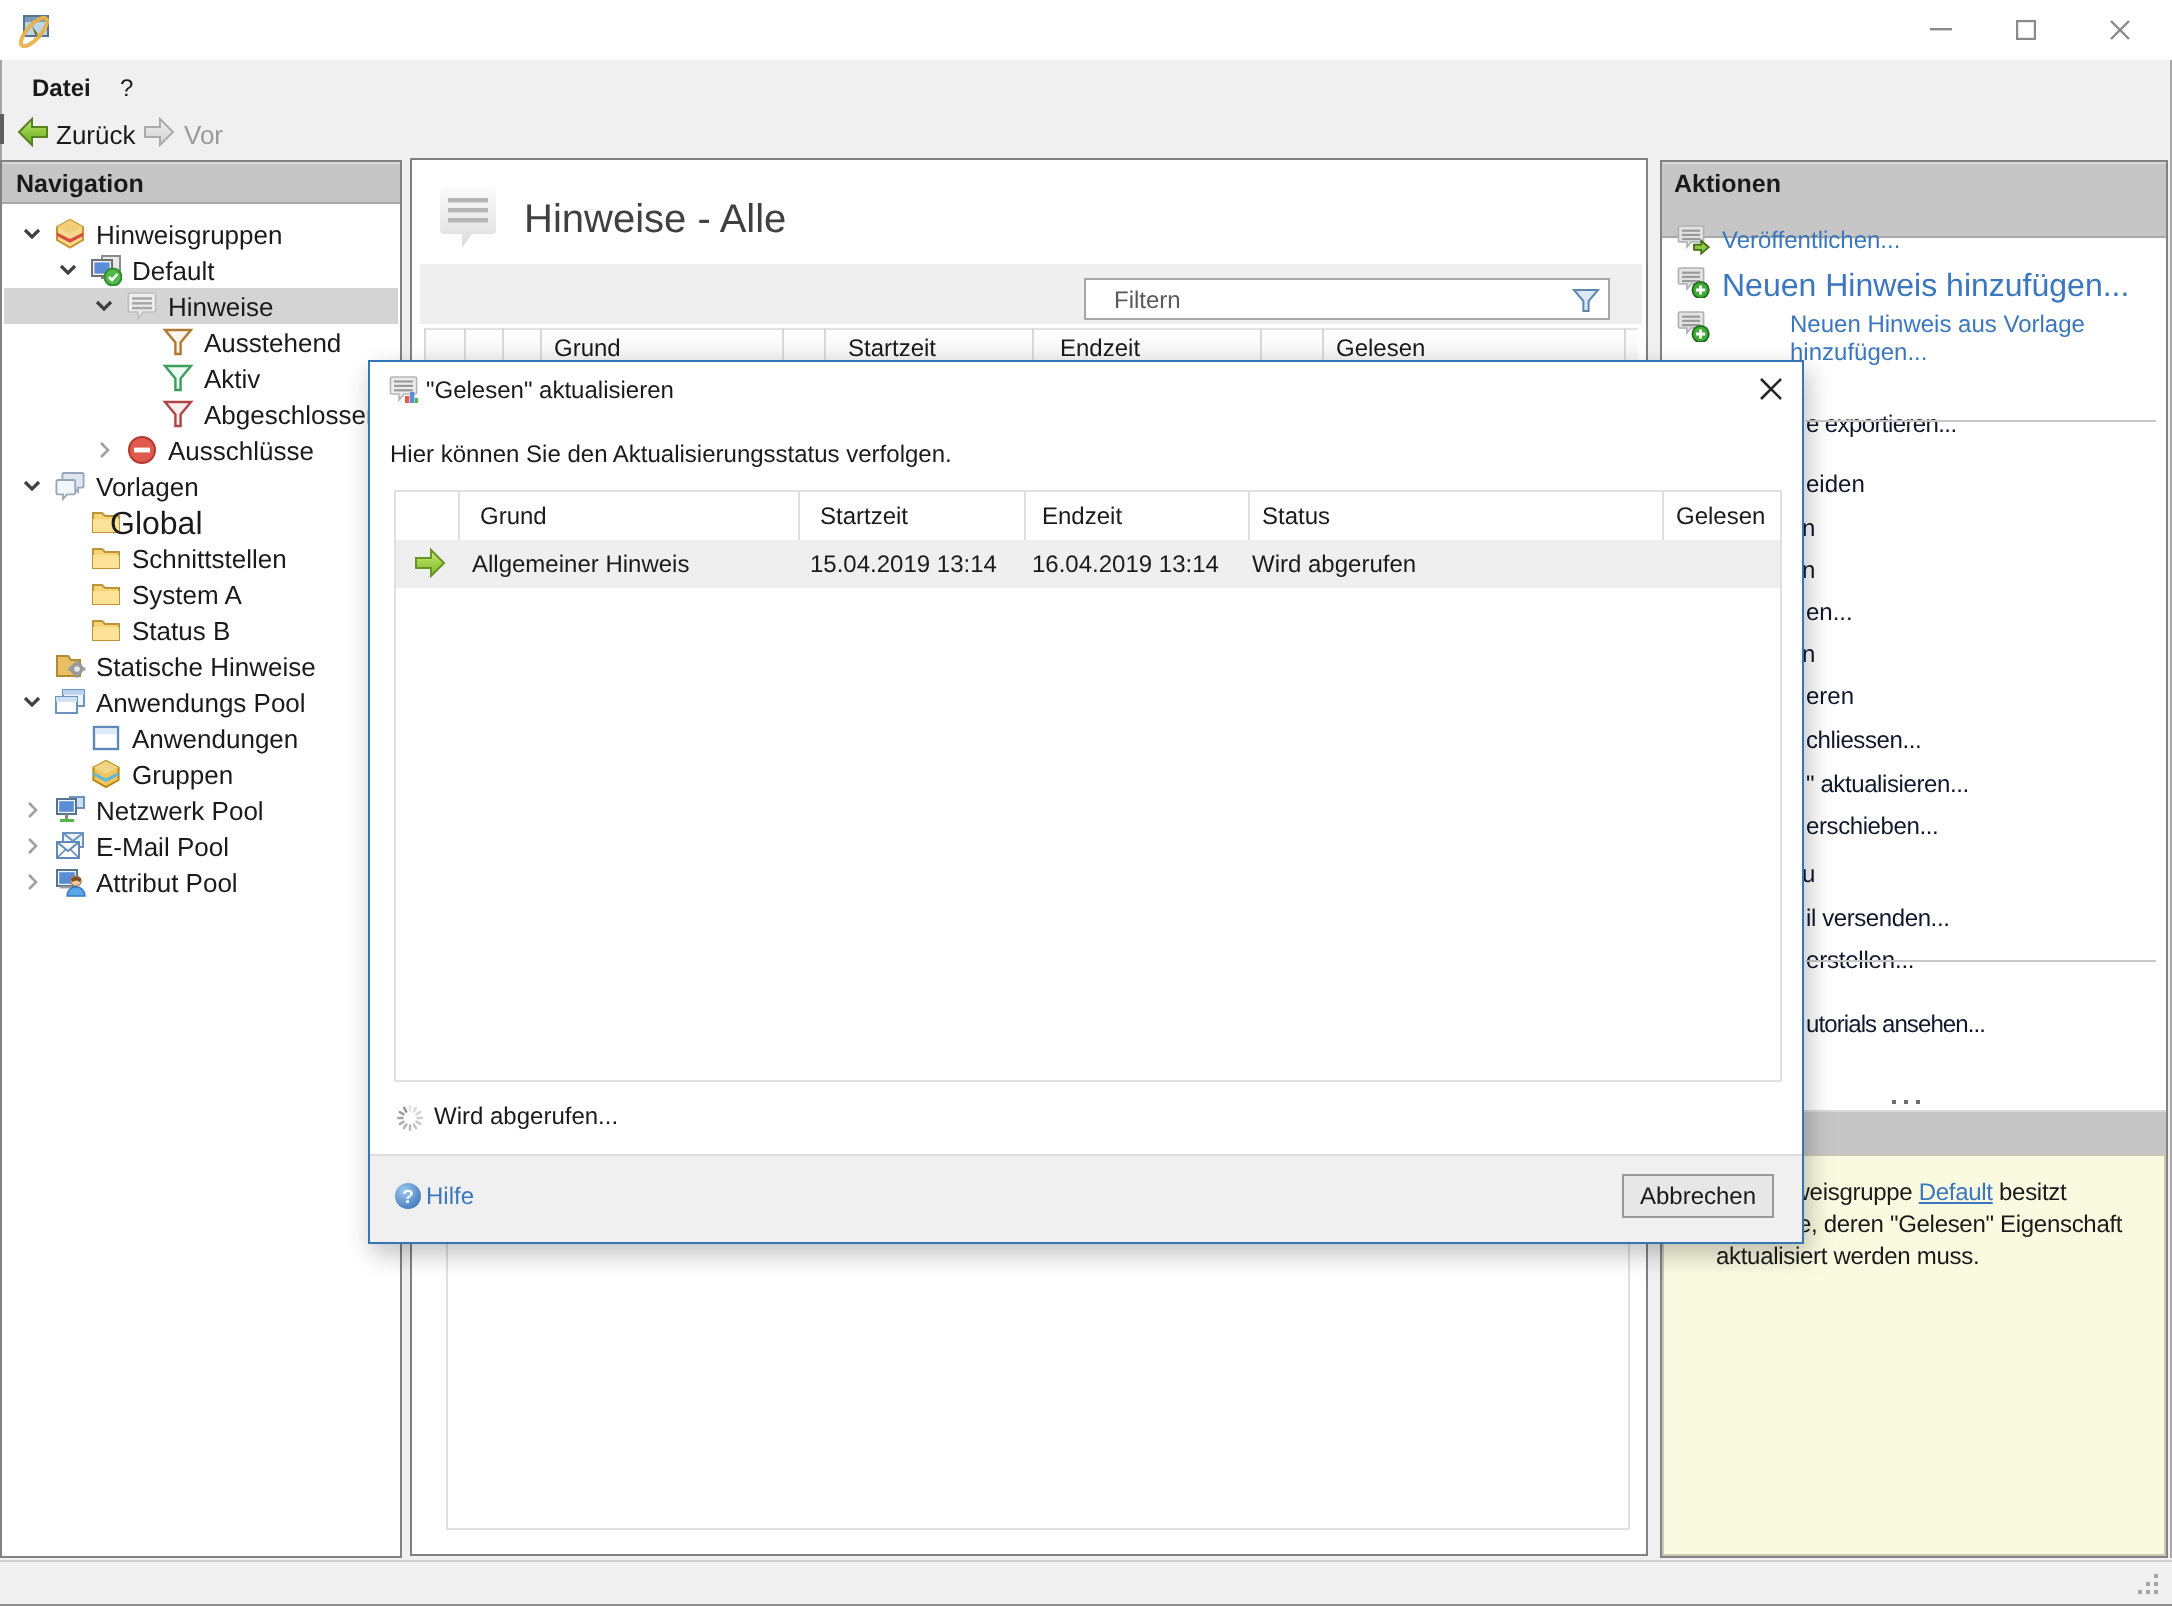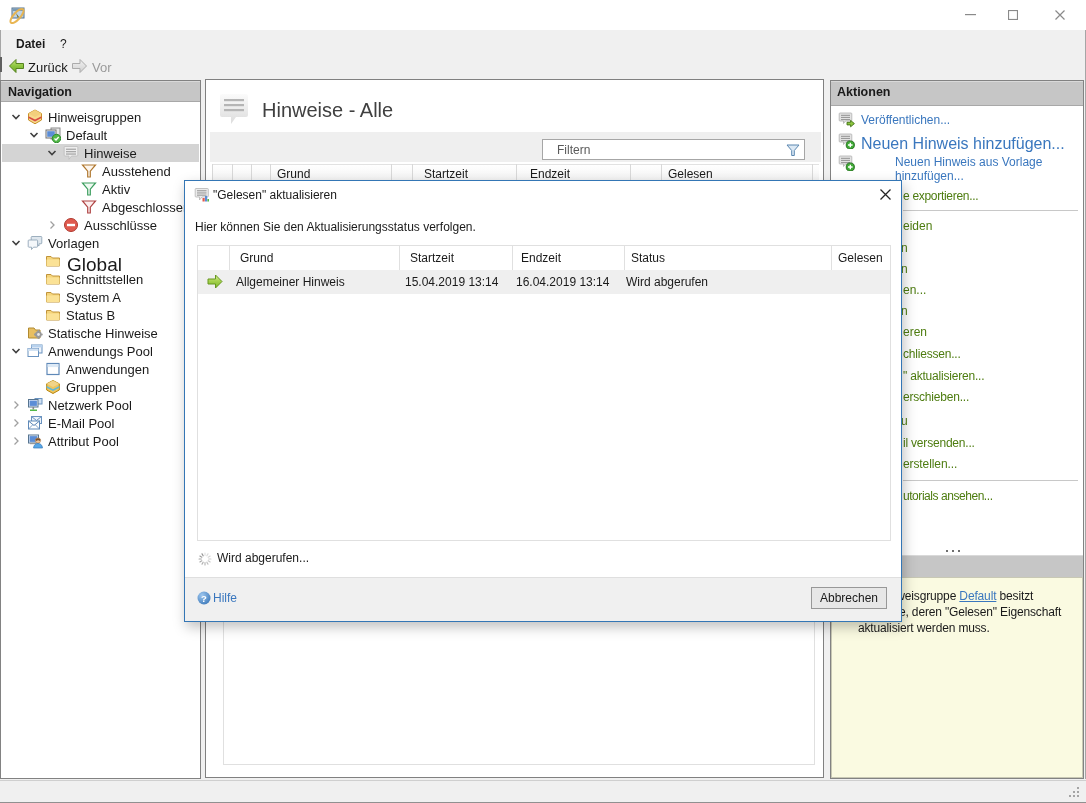--- a/index.html
+++ b/index.html
@@ -1,21 +1,21 @@
 <!DOCTYPE html>
 <html><head>
 <meta charset="utf-8">
 <style>
   html,body{margin:0;padding:0;}
   body{font-family:"Liberation Sans",sans-serif;font-size:12px;color:#1a1a1a;}
   #win{position:relative;width:1086px;height:802px;background:#f0f0f0;border-bottom:1px solid #909090;overflow:hidden;}
   .abs{position:absolute;}
   .hdr{background:#c6c6c6;border-top:1px solid #d9d9d9;border-bottom:1px solid #a8a8a8;font-weight:bold;font-size:12.5px;}
   .lnk{color:#3a77be;}
-  .frag{color:#4d7c0f;position:absolute;white-space:nowrap;}
+  .frag{color:#0f172a;position:absolute;white-space:nowrap;margin-top:16px;}
   .treetxt{white-space:nowrap;}
   svg{display:block;}
 </style>
 </head>
 <body>
 <div id="win">
 
   <div class="abs" style="left:0;top:30px;width:1px;height:749px;background:#a6a6a6;"></div>
   <div class="abs" style="left:1085px;top:30px;width:1px;height:749px;background:#a6a6a6;"></div>
   <div class="abs" style="left:0;top:57px;width:2px;height:15px;background:#5f5f5f;z-index:5;"></div>
@@ -157,21 +157,21 @@
             <path d="M2 5 L9.8 5 Q10.6 5 10.6 5.8 L10.6 11.4 Q10.6 12.2 9.8 12.2 L6.5 12.2 L4.5 14.5 L4.5 12.2 L2 12.2 Q1.2 12.2 1.2 11.4 L1.2 5.8 Q1.2 5 2 5 Z" fill="#f4f7fa" stroke="#93a7b8" stroke-width="0.9"></path>
           </svg>
         </div>
         <div class="abs treetxt" style="left:47px;top:128px;font-size:13px;">Vorlagen</div>
         <div class="abs" style="left:44px;top:145px;">
           <svg width="16" height="16" viewBox="0 0 16 16">
             <path d="M1.5 3.5 L6 3.5 L7.5 5 L14.5 5 L14.5 13 L1.5 13 Z" fill="#f5d47a" stroke="#c09339" stroke-width="1"></path>
             <path d="M1.5 6.5 L14.5 6.5 L14.5 13 L1.5 13 Z" fill="#fbe296"></path>
           </svg>
         </div>
-        <div class="abs treetxt" style="left:66px;top:146px;font-size:19px;">Global</div>
+        <div class="abs treetxt" style="left:54px;top:146px;font-size:16px;">Global</div>
         <div class="abs" style="left:44px;top:163px;">
           <svg width="16" height="16" viewBox="0 0 16 16">
             <path d="M1.5 3.5 L6 3.5 L7.5 5 L14.5 5 L14.5 13 L1.5 13 Z" fill="#f5d47a" stroke="#c09339" stroke-width="1"></path>
             <path d="M1.5 6.5 L14.5 6.5 L14.5 13 L1.5 13 Z" fill="#fbe296"></path>
           </svg>
         </div>
         <div class="abs treetxt" style="left:65px;top:164px;font-size:13px;">Schnittstellen</div>
         <div class="abs" style="left:44px;top:181px;">
           <svg width="16" height="16" viewBox="0 0 16 16">
             <path d="M1.5 3.5 L6 3.5 L7.5 5 L14.5 5 L14.5 13 L1.5 13 Z" fill="#f5d47a" stroke="#c09339" stroke-width="1"></path>
@@ -316,21 +316,21 @@
     <div class="abs" style="left:206px;top:84px;width:1px;height:17px;background:#d8d8d8;"></div>
     <div class="abs" style="left:310px;top:84px;width:1px;height:17px;background:#d8d8d8;"></div>
     <div class="abs" style="left:424px;top:84px;width:1px;height:17px;background:#d8d8d8;"></div>
     <div class="abs" style="left:455px;top:84px;width:1px;height:17px;background:#d8d8d8;"></div>
     <div class="abs" style="left:606px;top:84px;width:1px;height:17px;background:#d8d8d8;"></div>
 
     <div class="abs" style="left:17px;top:101px;width:592px;height:584px;border-left:1px solid #e0e0e0;border-right:1px solid #e0e0e0;border-bottom:1px solid #e0e0e0;box-sizing:border-box;"></div>
   </div>
 
   <div class="abs" style="left:830px;top:80px;width:254px;height:699px;background:#ffffff;border:1px solid #828282;box-sizing:border-box;">
-    <div class="hdr abs" style="left:0;top:0;width:252px;height:25px;box-sizing:border-box;padding:3px 0 0 6px;">Aktionen</div>
+    <div class="hdr abs" style="left:0;top:0;width:252px;height:38px;box-sizing:border-box;padding:3px 0 0 6px;">Aktionen</div>
   </div>
   <div id="actions" class="abs" style="left:830px;top:101px;width:254px;">
       <div class="abs" style="left:8px;top:11px;">
         <svg width="17" height="16" viewBox="0 0 17 16">
           <path d="M2 1 L13 1 Q13.8 1 13.8 1.8 L13.8 8.2 Q13.8 9 13 9 L7.5 9 L5.5 11.5 L5.5 9 L2 9 Q1.2 9 1.2 8.2 L1.2 1.8 Q1.2 1 2 1 Z" fill="#e3e3e3" stroke="#b0b0b0" stroke-width="0.8"></path>
           <rect x="3" y="2.8" width="9" height="1.1" fill="#9a9a9a"></rect>
           <rect x="3" y="4.9" width="9" height="1.1" fill="#9a9a9a"></rect>
           <rect x="3" y="7" width="9" height="1.1" fill="#9a9a9a"></rect>
           <path d="M9 10.3 L12.6 10.3 L12.6 8.4 L16.4 11.6 L12.6 14.8 L12.6 12.9 L9 12.9 Z" fill="#8dc63f" stroke="#3f7014" stroke-width="0.9"></path>
         </svg>

